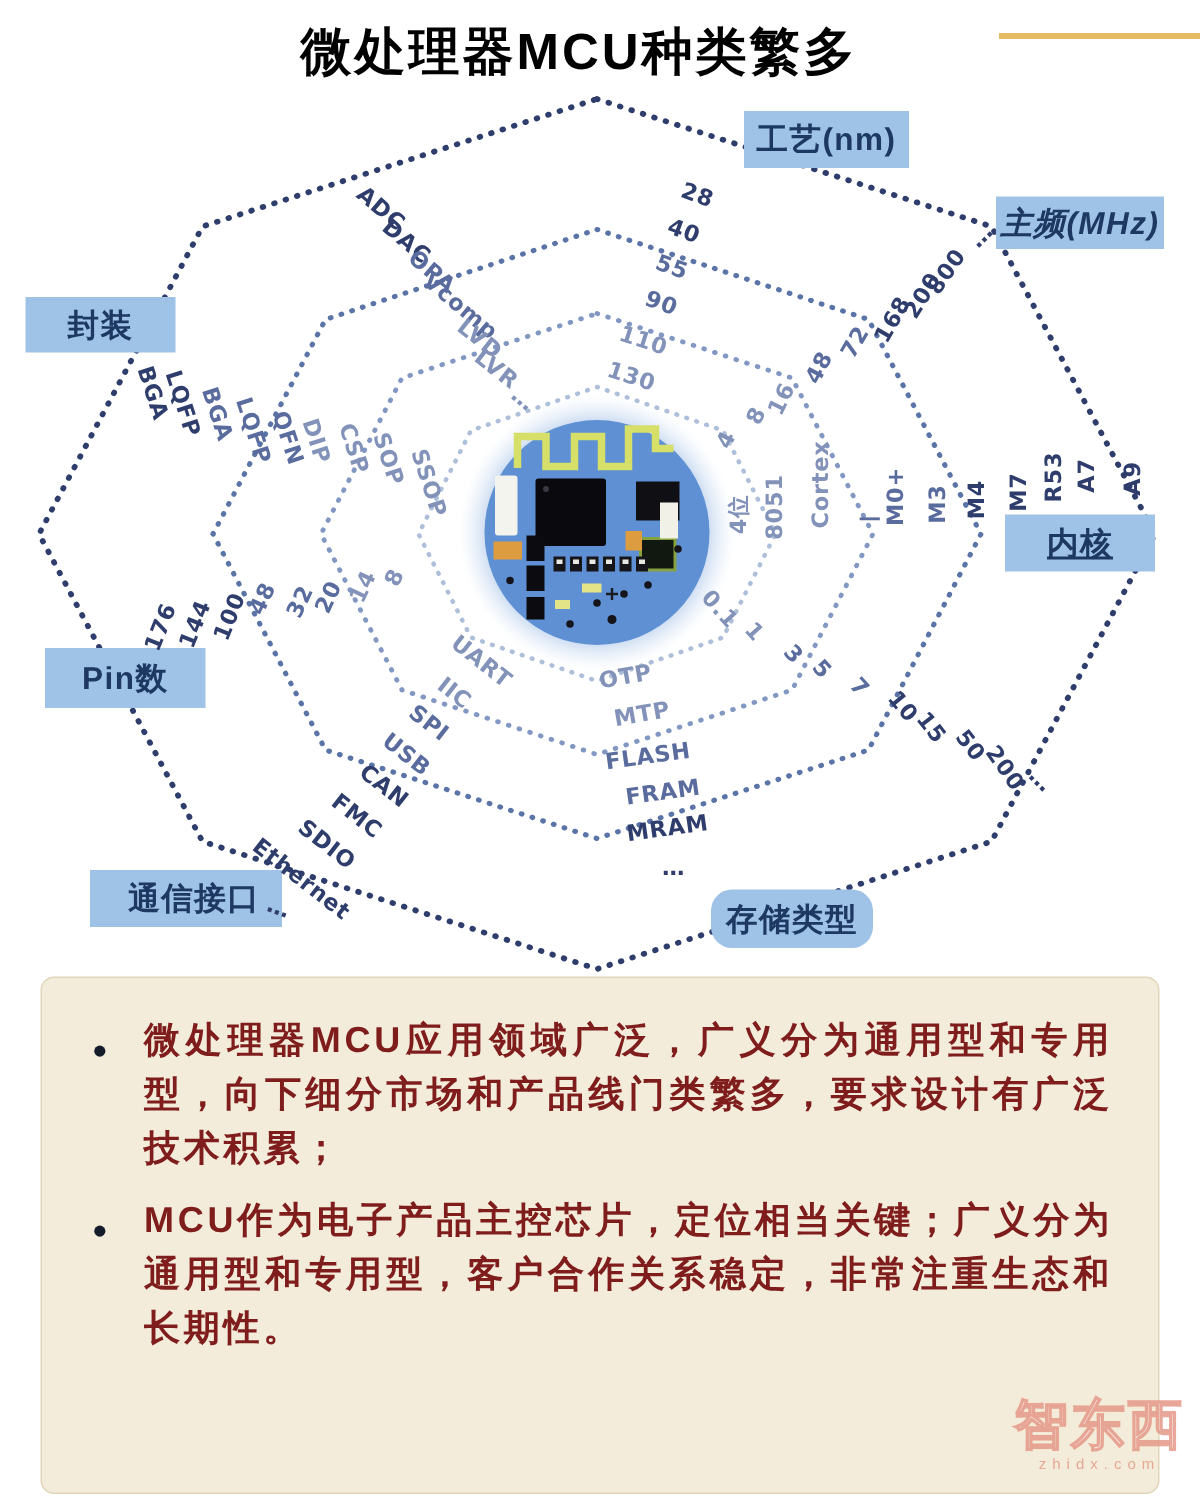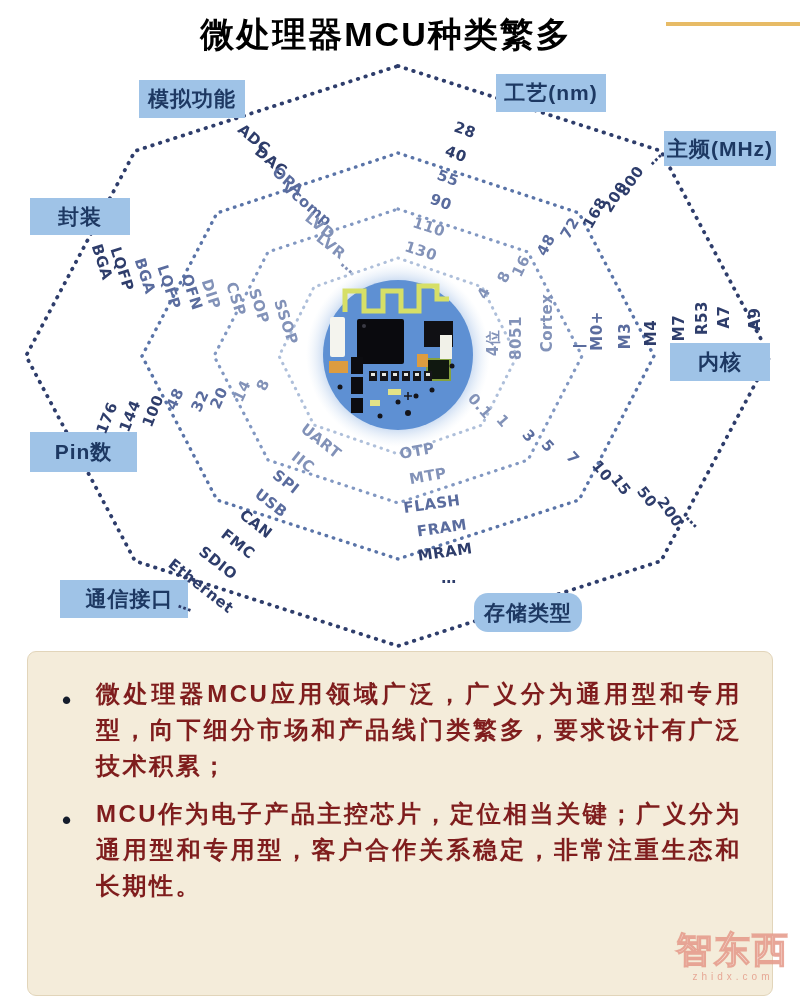--- a/index.html
+++ b/index.html
@@ -90,28 +90,27 @@
         <circle cx="416" cy="396" r="2.5" fill="#14141a"></circle>
         <circle cx="432" cy="390" r="2.5" fill="#14141a"></circle>
         <circle cx="340" cy="387" r="2.5" fill="#14141a"></circle>
         <circle cx="408" cy="413" r="3" fill="#14141a"></circle>
         <circle cx="380" cy="416" r="2.5" fill="#14141a"></circle>
         <circle cx="452" cy="366" r="2.5" fill="#14141a"></circle>
         <path d="M404,396 h8 M408,392 v8" stroke="#1a1a22" stroke-width="1.6"></path>
       </g>
     </svg>
 
-    <div class="cat" style="left:139px;top:80px;width:106px;height:38px;">模拟功能</div>
     <div class="cat" style="left:462px;top:74px;width:110px;height:38px;margin-left:34px;">工艺(nm)</div>
-    <div class="cat" style="left:664px;top:131px;width:112px;height:35px;">主频(MHz)</div>
-    <div class="cat" style="left:670px;top:343px;width:100px;height:38px;">内核</div>
+    <div class="cat" style="left:664px;top:131px;width:112px;height:35px;font-style:italic;">主频(MHz)</div>
+    <div class="cat" style="left:670px;top:343px;width:100px;height:38px;text-decoration:underline;">内核</div>
     <div class="cat" style="left:474px;top:593px;width:108px;height:39px;border-radius:14px;">存储类型</div>
     <div class="cat" style="left:60px;top:580px;width:117px;height:38px;padding-left:11px;">通信接口</div>
     <div class="cat" style="left:30px;top:432px;width:107px;height:40px;">Pin数</div>
-    <div class="cat" style="left:30px;top:198px;width:100px;height:37px;">封装</div>
+    <div class="cat" style="left:17px;top:198px;width:100px;height:37px;">封装</div>
 
     <div id="values-layer">
         <span class="val tone0" style="left: 254px; top: 139px; transform: translate(-50%, -50%) rotate(40deg);">ADC</span>
         <span class="val tone0" style="left: 271px; top: 161px; transform: translate(-50%, -50%) rotate(40deg);">DAC</span>
         <span class="val tone1" style="left: 288px; top: 181px; transform: translate(-50%, -50%) rotate(40deg);">OPA</span>
         <span class="val tone1" style="left: 307px; top: 204px; transform: translate(-50%, -50%) rotate(40deg);">Vcomp</span>
         <span class="val tone2" style="left: 320px; top: 226px; transform: translate(-50%, -50%) rotate(38deg);">LVD</span>
         <span class="val tone2" style="left: 331px; top: 246px; transform: translate(-50%, -50%) rotate(38deg);">LVR</span>
         <span class="val tone2" style="left: 349px; top: 266px; transform: translate(-50%, -50%) rotate(40deg);">…</span>
         <span class="val tone0" style="left: 465px; top: 130px; transform: translate(-50%, -50%) rotate(20deg);">28</span>

